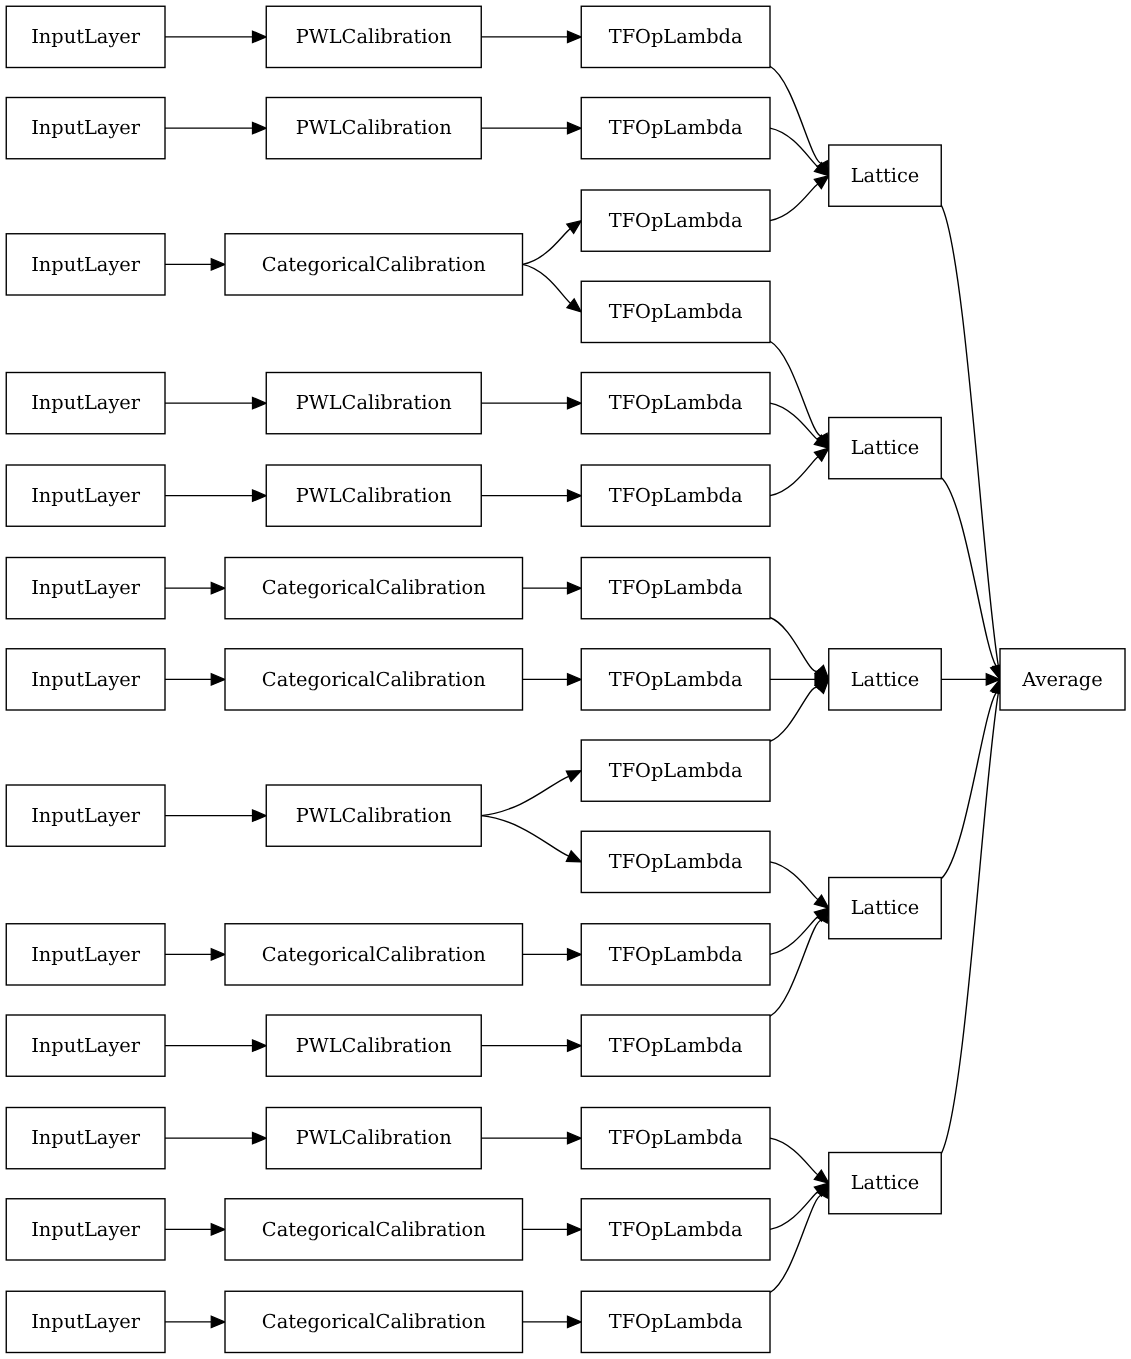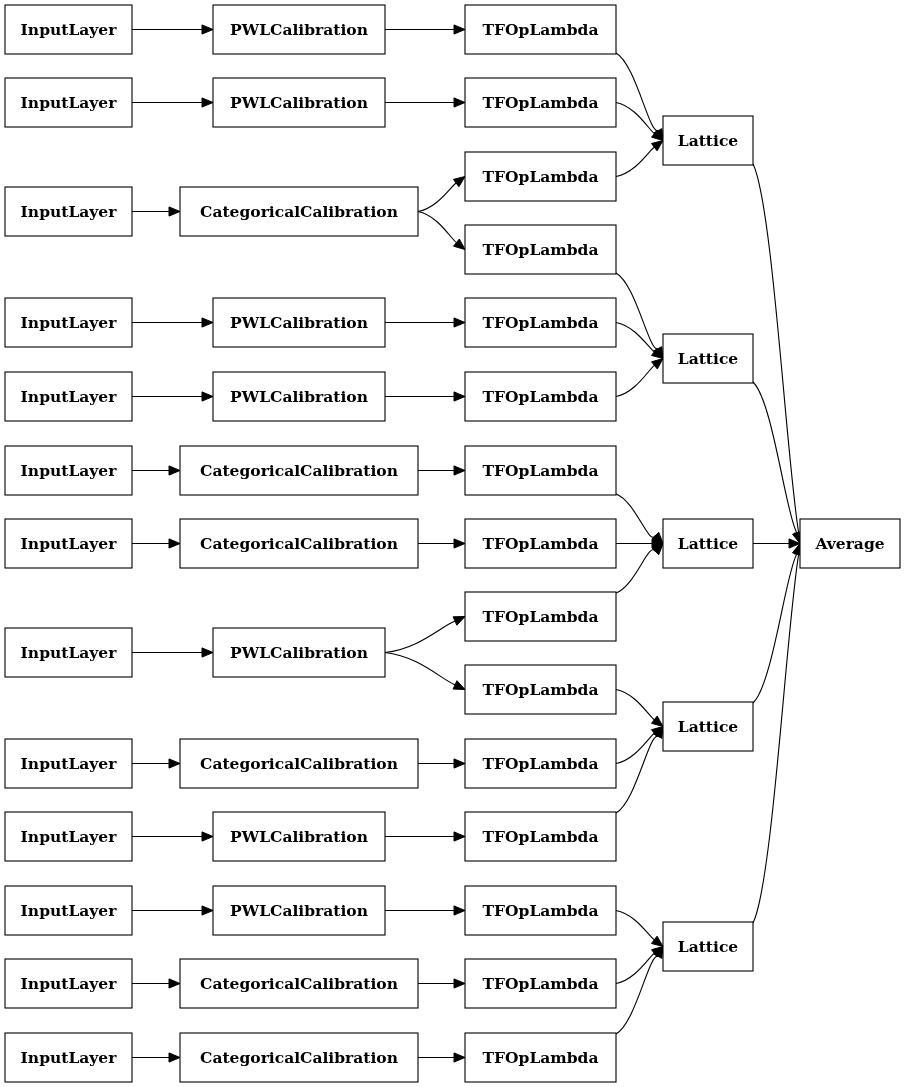--- a/index.html
+++ b/index.html
@@ -1,18 +1,18 @@
 <!DOCTYPE html>
 <html><head>
 <meta charset="utf-8">
 <style>
   html,body{margin:0;padding:0;background:#ffffff;}
   body{width:905px;height:1087px;overflow:hidden;
        font-family:"DejaVu Serif","Liberation Serif",serif;}
-  #graph{position:relative;width:905px;height:1087px;font-weight:bold;}
+  #graph{position:relative;width:905px;height:1087px;}
   svg{position:absolute;left:0;top:0;width:905px;height:1087px;}
   .nodebox{fill:#ffffff;stroke:#000000;stroke-width:1.1;}
   .nodetext{font-family:"DejaVu Serif","Liberation Serif",serif;
             font-size:15.5px;fill:#000000;text-anchor:middle;
             dominant-baseline:middle;}
   .edge{fill:none;stroke:#000000;stroke-width:1.1;}
   .arrowhead{fill:#000000;stroke:#000000;stroke-width:1;}
 </style>
 </head>
 <body>

